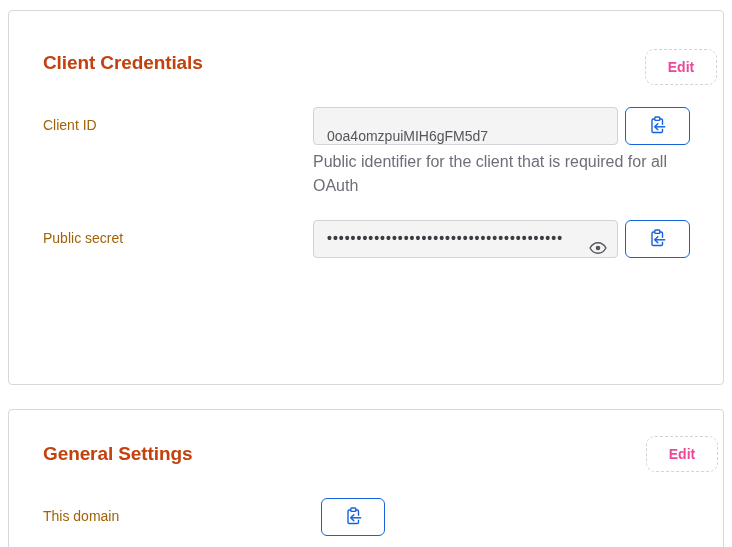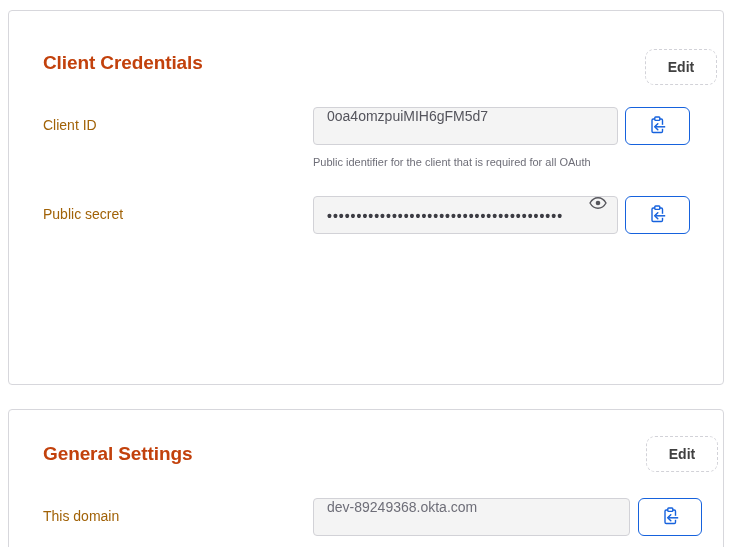--- a/index.html
+++ b/index.html
@@ -44,21 +44,21 @@
   .edit-btn {
     position: absolute;
     display: flex;
     align-items: center;
     justify-content: center;
     width: 72px;
     height: 36px;
     border: 1px dashed #d2d2d8;
     border-radius: 9px;
     background: transparent;
-    color: #404040;
+    color: #ec4899;
     font-size: 14px;
     font-weight: 700;
     cursor: pointer;
     font-family: "Liberation Sans", sans-serif;
   }
   .card-client-credentials .edit-btn { top: 38px; right: 6px; }
   .card-general-settings .edit-btn { top: 26px; right: 5px; }
 
   .field-row { display: flex; }
   .row-client-id { margin-top: 30px; }
@@ -72,21 +72,21 @@
     font-size: 14px;
     color: #a16207;
   }
   .input-wrap { display: flex; align-items: stretch; }
   .text-input {
     height: 38px;
     background: #f4f4f4;
     border: 1px solid #d2d2d7;
     border-radius: 4px;
     display: flex;
-    align-items: flex-start;
+    align-items: flex-end;
     padding: 0 10px 0 13px;
     font-size: 14px;
     overflow: hidden;
   }
   .card-client-credentials .text-input { width: 305px; }
   .card-general-settings .text-input { width: 317px; }
   .value-text { color: #54545c; white-space: nowrap; }
   .card-general-settings .value-text { color: #6e6e78; }
   .masked-dots {
     flex: 1;
@@ -117,21 +117,21 @@
     align-items: center;
     justify-content: center;
     cursor: pointer;
     padding: 0;
   }
   .card-client-credentials .copy-btn { width: 65px; margin-left: 7px; }
   .card-general-settings .copy-btn { width: 64px; margin-left: 8px; }
 
   .help {
     margin-top: 5px;
-    font-size: 11px;
+    font-size: 16px;
     line-height: 24px;
     color: #6e6e78;
   }
 </style>
 </head>
 <body>
 
 <section class="card card-client-credentials">
   <div class="card-header">
     <h2 class="card-title">Client Credentials</h2>
@@ -197,23 +197,20 @@
 <section class="card card-general-settings">
   <div class="card-header">
     <h2 class="card-title">General Settings</h2>
   </div>
   <button class="edit-btn">Edit</button>
 
   <div class="field-row row-okta-domain">
     <div class="field-label">This domain</div>
     <div class="field-col">
       <div class="input-wrap">
-        <div class="text-input">
-          <span class="value-text">dev-89249368.okta.com</span>
-        </div>
         <button class="copy-btn">
           <span>
             <svg width="17" height="18" viewBox="0 0 17 18">
               <rect x="3" y="3" width="10.5" height="13.5" rx="1.2" fill="none" stroke="#1662dd" stroke-width="1.4"></rect>
               <rect x="5.8" y="1" width="5" height="3.4" rx="0.8" fill="#ffffff" stroke="#1662dd" stroke-width="1.4"></rect>
               <line x1="16.2" y1="10.8" x2="6.2" y2="10.8" stroke="#ffffff" stroke-width="4"></line>
               <line x1="16.2" y1="10.8" x2="6.8" y2="10.8" stroke="#1662dd" stroke-width="1.5"></line>
               <path d="M8.8 7.8 L5.7 10.8 L8.8 13.8" fill="none" stroke="#1662dd" stroke-width="1.5" stroke-linejoin="round" stroke-linecap="round"></path>
             </svg>
           </span>

